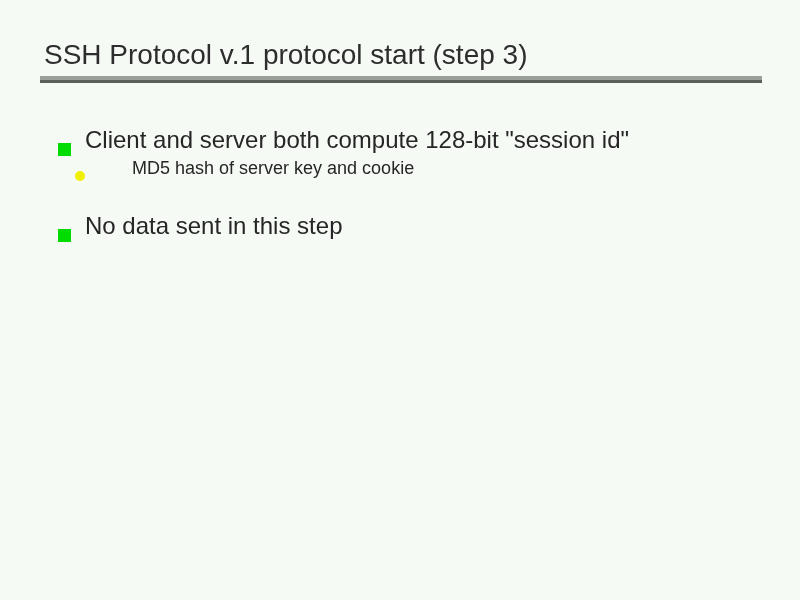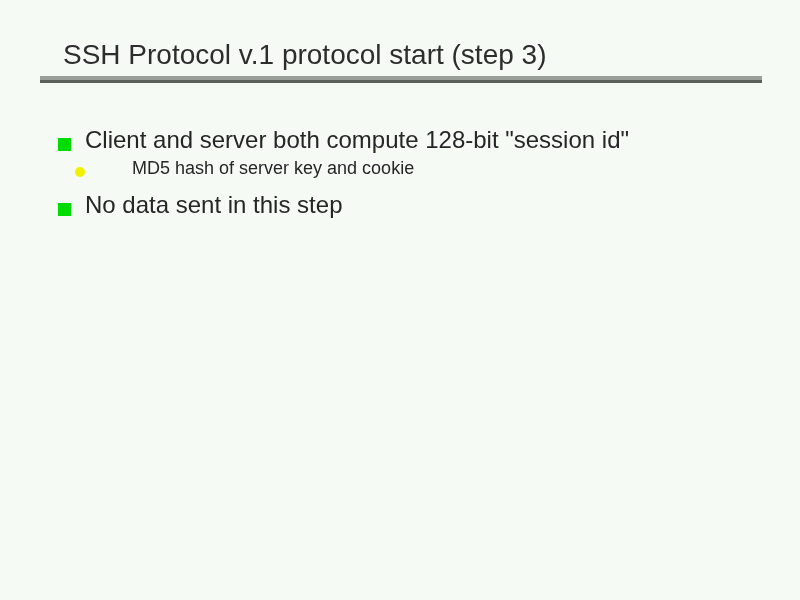--- a/index.html
+++ b/index.html
@@ -18,21 +18,21 @@
   .slide {
     position: relative;
     width: 800px;
     height: 600px;
     background: var(--bg);
     overflow: hidden;
   }
 
   .slide-title {
     position: absolute;
-    left: 63px;
+    left: 44px;
     top: 39px;
     font-size: 28px;
     line-height: 32px;
     color: var(--title-color);
     white-space: nowrap;
     font-weight: 400;
   }
 
   .title-rule {
     position: absolute;
@@ -45,39 +45,39 @@
 
   .bullet-list {
     position: absolute;
     left: 58px;
     top: 123px;
     width: 700px;
   }
 
   .bullet-item {
     display: flex;
-    align-items: center;
+    align-items: flex-end;
     color: var(--body-color);
   }
 
   .bullet-item.level-1 {
     font-size: 24px;
     line-height: 33px;
   }
 
   .bullet-item.level-2 {
     font-size: 18px;
     line-height: 26px;
     margin-left: 17px;
     margin-top: -1px;
     gap: 42px;
   }
 
   .bullet-item.second-topic {
-    margin-top: 7px;
+    margin-top: 28px;
   }
 
   .marker {
     flex: none;
     display: inline-block;
   }
 
   .marker.square {
     width: 13px;
     height: 13px;

